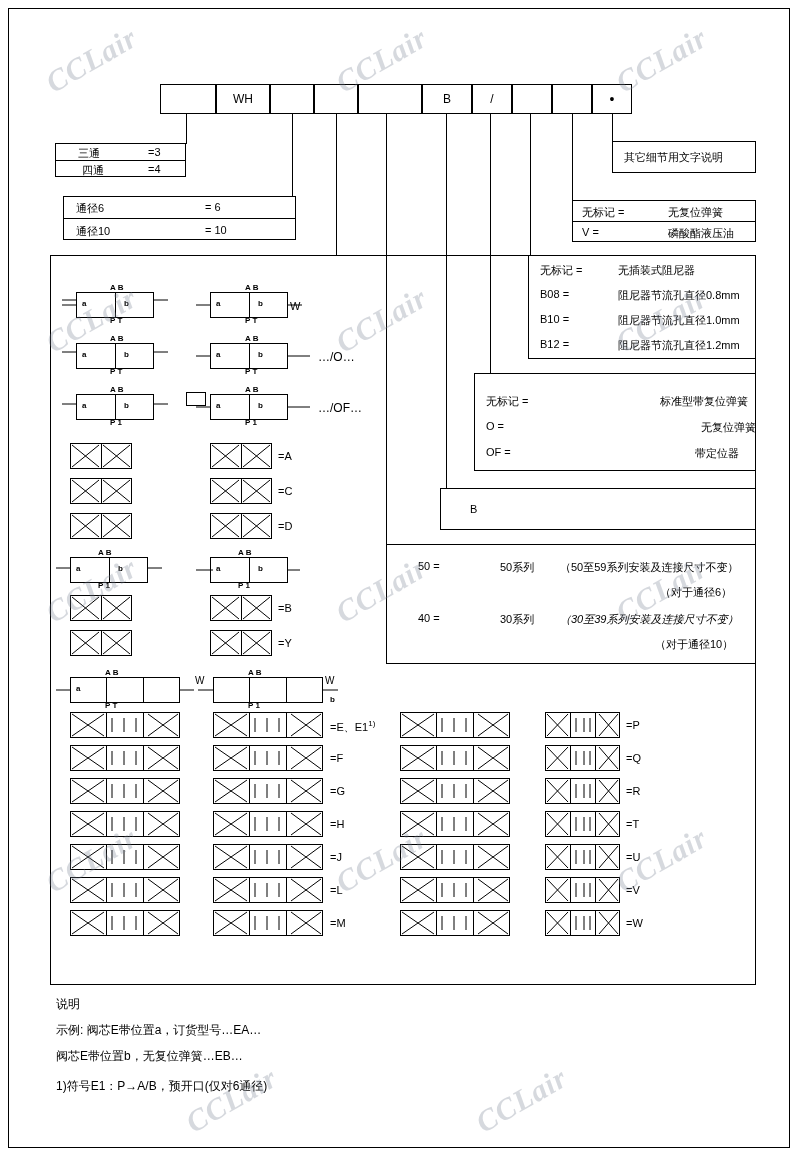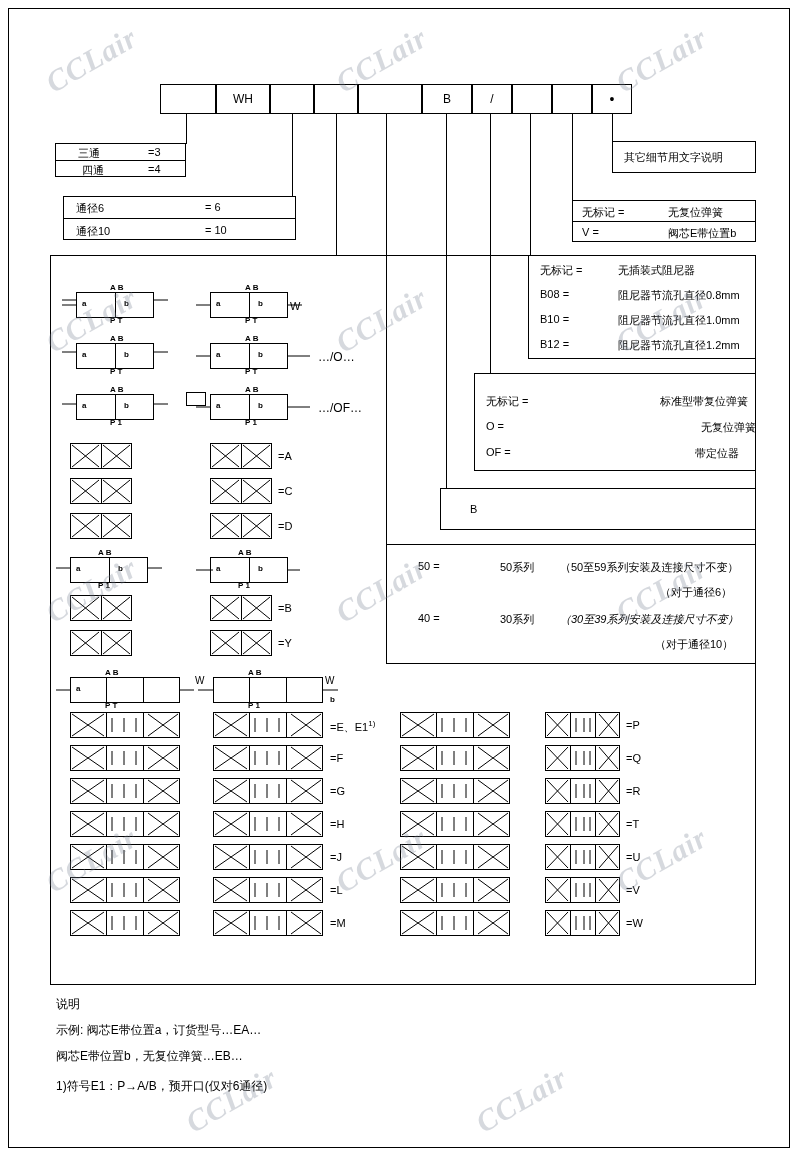--- a/index.html
+++ b/index.html
@@ -101,21 +101,21 @@
   <div class="lbl" style="left:618px;top:313px;">阻尼器节流孔直径1.0mm</div>
   <div class="lbl" style="left:540px;top:338px;">B12      =</div>
   <div class="lbl" style="left:618px;top:338px;">阻尼器节流孔直径1.2mm</div>
 
   <div class="line vline" style="left:572px;top:114px;height:86px;"></div>
   <div class="box" style="left:572px;top:200px;width:184px;height:42px;"></div>
   <div class="line hline" style="left:572px;top:221px;width:184px;"></div>
   <div class="lbl" style="left:582px;top:205px;">无标记   =</div>
   <div class="lbl" style="left:668px;top:205px;">无复位弹簧</div>
   <div class="lbl" style="left:582px;top:226px;">V           =</div>
-  <div class="lbl" style="left:668px;top:226px;">阀芯E带位置b</div>
+  <div class="lbl" style="left:668px;top:226px;">磷酸酯液压油</div>
 
   <div class="line vline" style="left:612px;top:114px;height:28px;"></div>
   <div class="box" style="left:612px;top:141px;width:144px;height:32px;"></div>
   <div class="lbl" style="left:624px;top:150px;">其它细节用文字说明</div>
 
   <div>
 
     <div class="lbl xs" style="left:110px;top:283px;font-size:8px;">A  B</div>
     <div class="box" style="left:76px;top:292px;width:78px;height:26px;"></div>
     <div class="line vline" style="left:115px;top:292px;height:26px;"></div>

